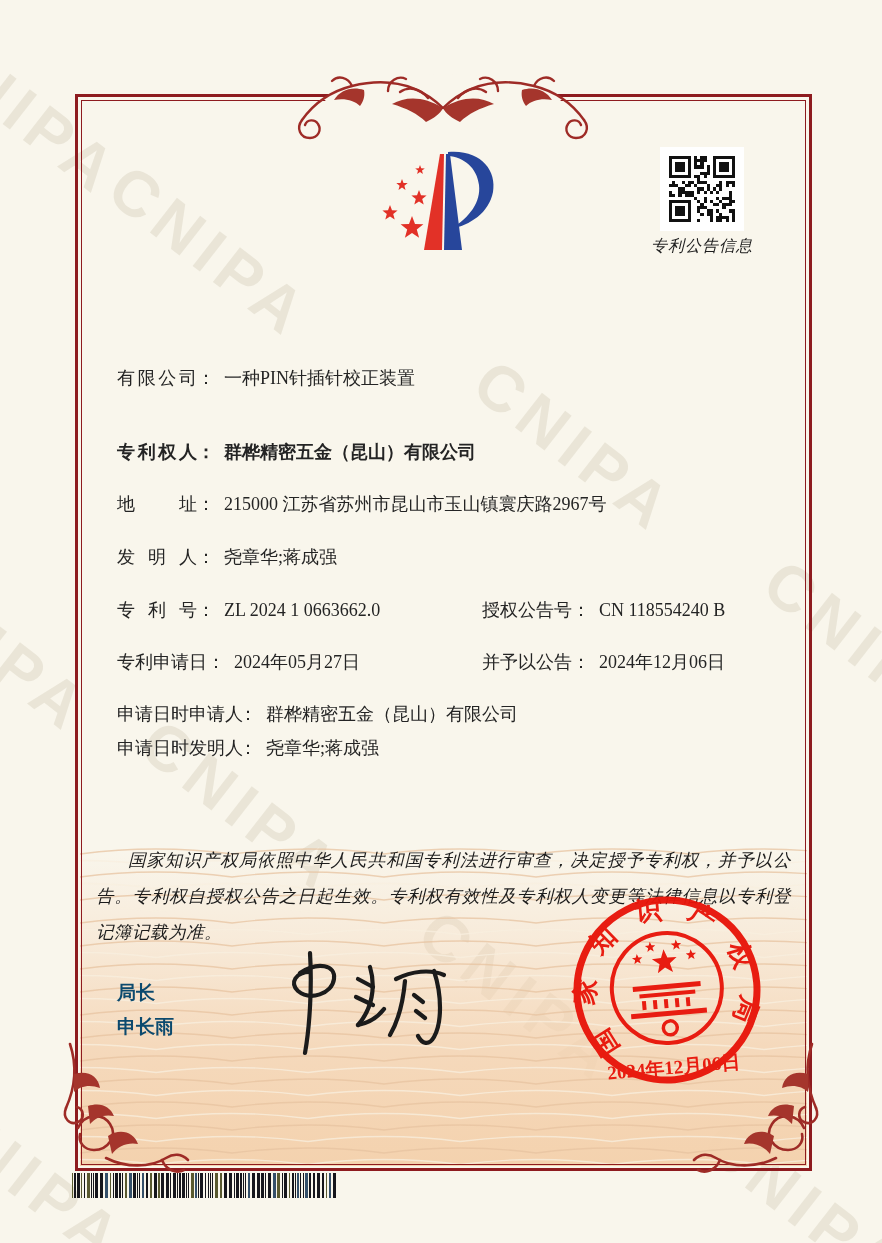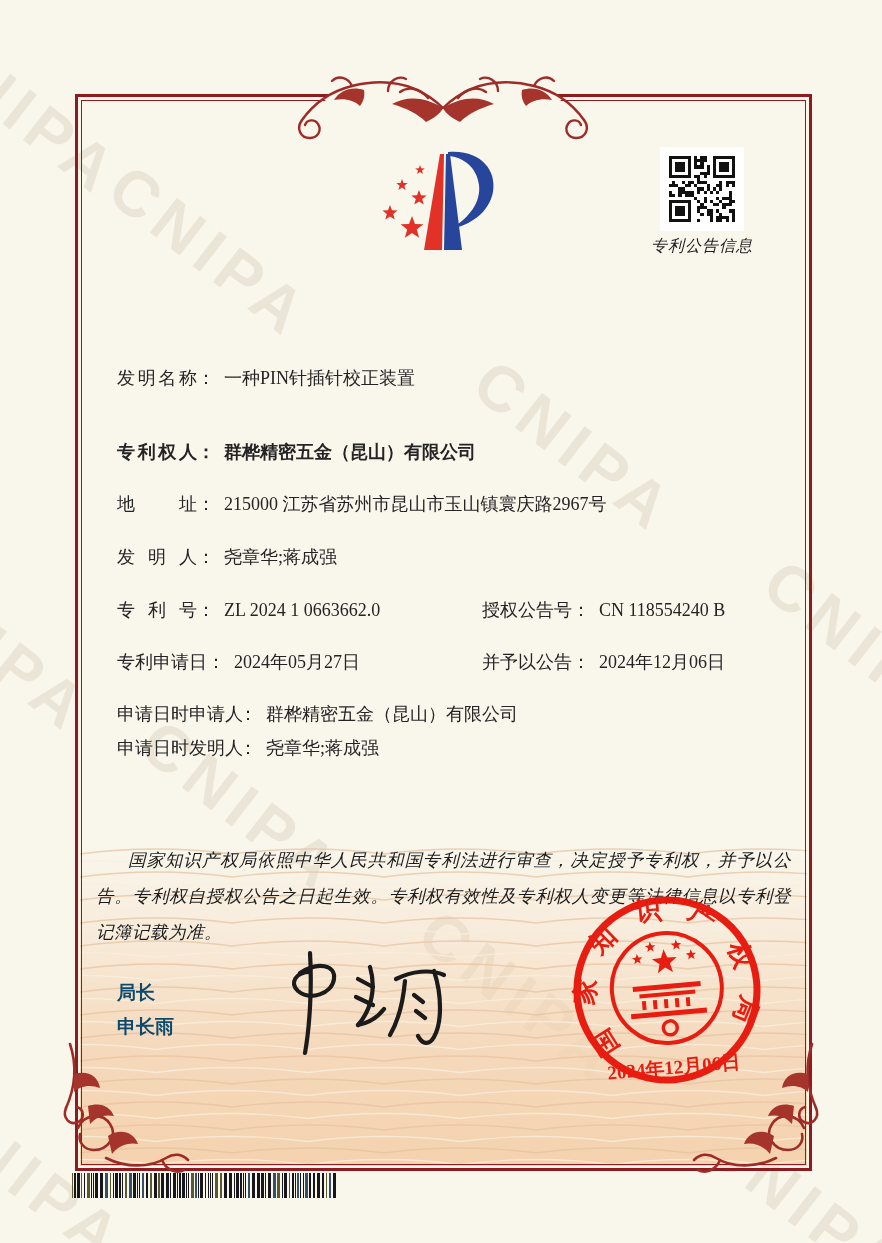--- a/index.html
+++ b/index.html
@@ -294,21 +294,21 @@
         <rect x="16" y="2" width="3" height="3" fill="#111"></rect>
         <rect x="0" y="14" width="7" height="7" fill="#111"></rect>
         <rect x="1" y="15" width="5" height="5" fill="#fff"></rect>
         <rect x="2" y="16" width="3" height="3" fill="#111"></rect>
       </svg>
   </div>
   <div class="qr-label">专利公告信息</div>
 
 
   <div id="fields">
-      <div class="row" style="top: 366px;"><span class="flabel" style="width: 80px;">发明名称</span><span>：</span><span class="fvalue">一种PIN针插针校正装置</span></div>
+      <div class="row" style="top: 366px;"><span class="flabel" style="width: 80px;">有限公司</span><span>：</span><span class="fvalue">一种PIN针插针校正装置</span></div>
       <div class="row" style="top: 440px; font-weight: bold;"><span class="flabel" style="width: 80px;">专利权人</span><span>：</span><span class="fvalue">群桦精密五金（昆山）有限公司</span></div>
       <div class="row" style="top: 492px;"><span class="flabel" style="width: 80px;">地址</span><span>：</span><span class="fvalue">215000 江苏省苏州市昆山市玉山镇寰庆路2967号</span></div>
       <div class="row" style="top: 545px;"><span class="flabel" style="width: 80px;">发明人</span><span>：</span><span class="fvalue">尧章华;蒋成强</span></div>
       <div class="row" style="top: 598px;"><span class="flabel" style="width: 80px;">专利号</span><span>：</span><span class="fvalue">ZL 2024 1 0663662.0</span><span class="rcol"><span>授权公告号</span><span>：</span><span class="fvalue">CN 118554240 B</span></span></div>
       <div class="row" style="top: 650px;"><span class="flabel" style="width: 90px;">专利申请日</span><span>：</span><span class="fvalue">2024年05月27日</span><span class="rcol"><span>并予以公告</span><span>：</span><span class="fvalue">2024年12月06日</span></span></div>
       <div class="row" style="top: 702px;"><span class="flabel" style="width: 122px;">申请日时申请人</span><span>：</span><span class="fvalue">群桦精密五金（昆山）有限公司</span></div>
       <div class="row" style="top: 736px;"><span class="flabel" style="width: 122px;">申请日时发明人</span><span>：</span><span class="fvalue">尧章华;蒋成强</span></div>
     </div>
 
   <div class="notice">国家知识产权局依照中华人民共和国专利法进行审查，决定授予专利权，并予以公告。专利权自授权公告之日起生效。专利权有效性及专利权人变更等法律信息以专利登记簿记载为准。</div>

